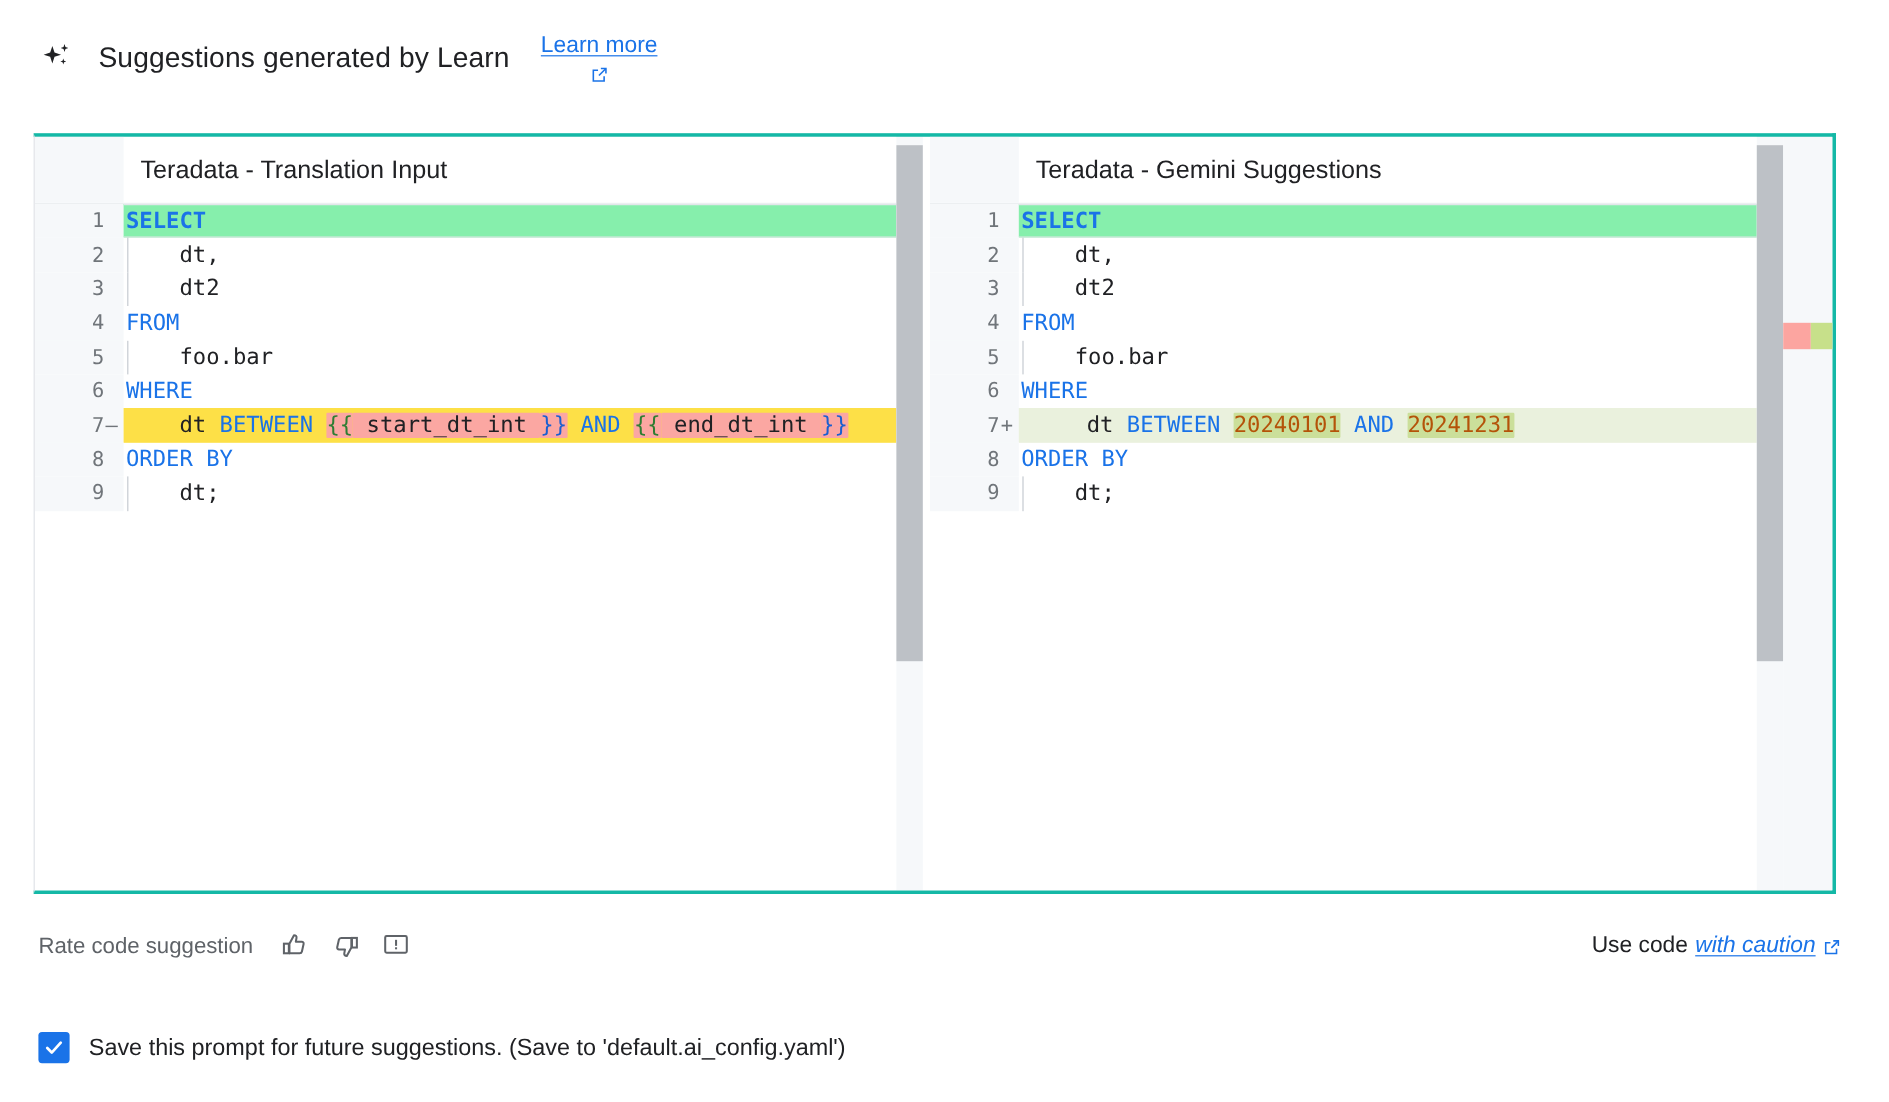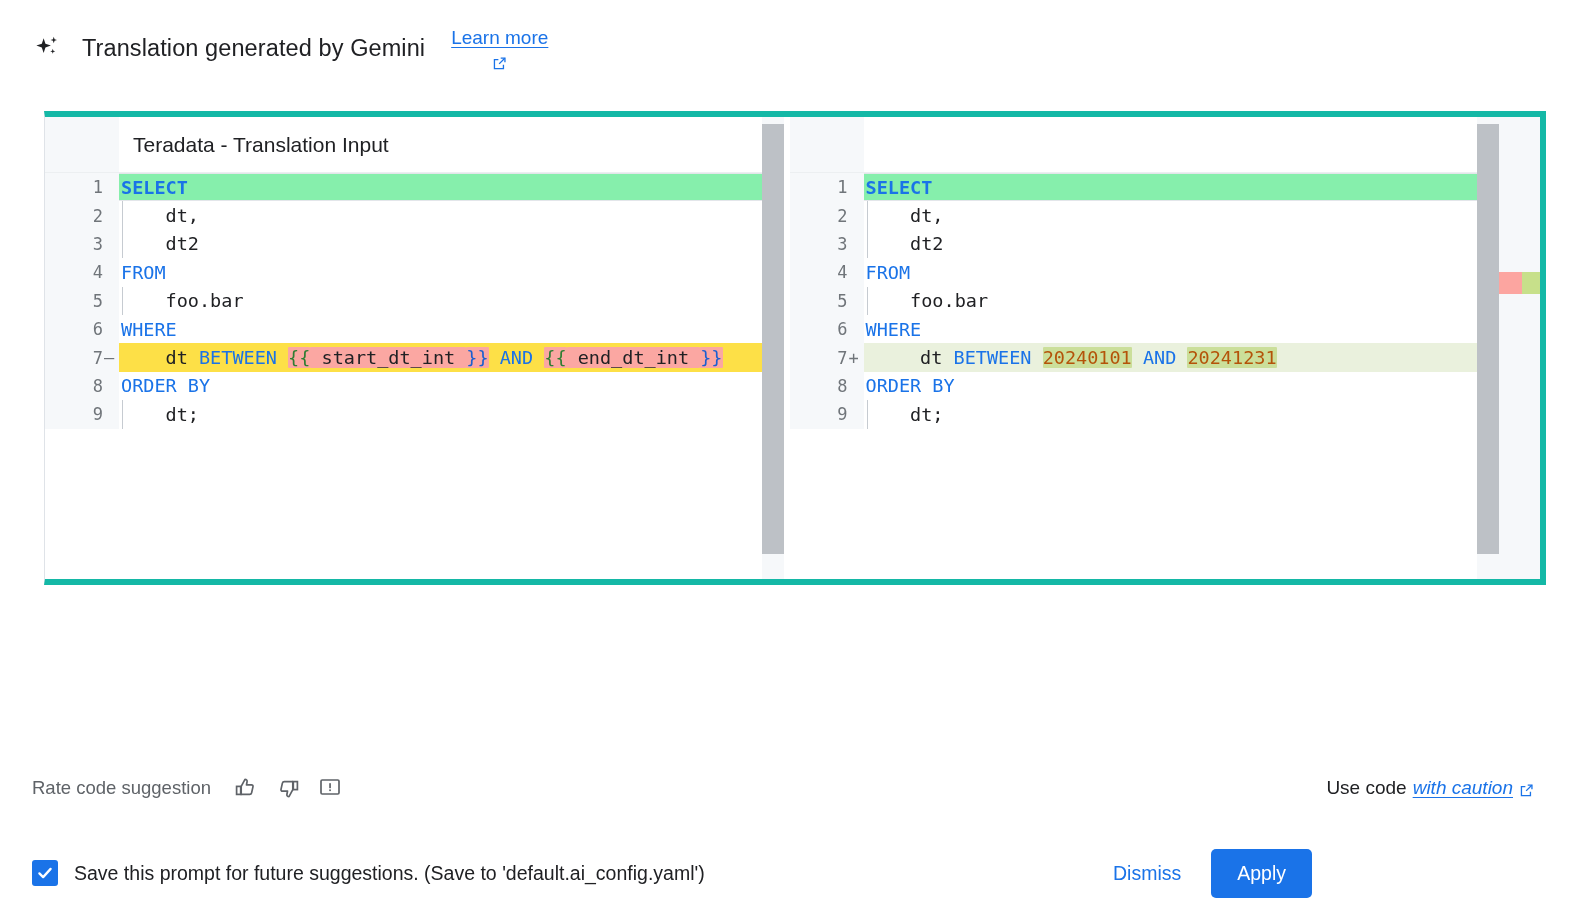--- a/index.html
+++ b/index.html
@@ -28,24 +28,24 @@
     display: inline-flex; align-items: center; gap: 5px;
     color: #1a73e8; font-size: 19px; white-space: nowrap;
     cursor: pointer;
     flex-direction: column;
   }
   .learn-more .lm-text { text-decoration: underline; text-underline-offset: 3px; }
   .ext-icon { width: 15px; height: 15px; display:block; }
 
   
   .diff-wrap {
-    position: absolute; left: 44px; top: 111px;
-    width: 1502px; height: 474px;
+    position: absolute; left: 28px; top: 111px;
+    width: 1502px; height: 634px;
     background: #ffffff;
-    border: 6px solid #14b8a6;
+    border: 3px solid #14b8a6;
     border-left: 1px solid #dfe3e8;
     display: flex;
     overflow: hidden;
   }
   .pane { position: relative; height: 100%; background:#fff; }
   .pane-left  { width: 730px; }
   .pane-gapbar{ width: 22px; background:#f6f8fa; position:relative; }
   .pane-spacer{ width: 6px; background:#ffffff; }
   .pane-right { width: 700px; }
   .pane-rightbar { width: 22px; background:#f6f8fa; position:relative; }
@@ -115,21 +115,21 @@
   .ricon svg { width:24px; height:24px; display:block; }
   .caution {
     margin-left:auto; display:inline-flex; align-items:center; gap:6px;
     font-size: 19px; color:#202124; white-space:nowrap;
   }
   .caution .c-link { color:#1a73e8; text-decoration:underline; text-underline-offset:3px; cursor:pointer;font-style:italic; }
   .caution .ext-icon2 { width:15px; height:15px; display:block; }
 
   
   .footer {
-    position:absolute; left:32px; top: 845px; width:1280px; height: 56px;
+    position:absolute; left:32px; top: 845px; width:1502px; height: 56px;
     display:flex; align-items:center;
   }
   .chk-box {
     width: 26px; height:26px; border-radius:3px; background:#1a73e8;
     display:flex; align-items:center; justify-content:center; cursor:pointer;
     flex: 0 0 auto;
   }
   .chk-box svg { width:18px; height:18px; display:block; }
   .chk-label { margin-left: 16px; font-size: 19.5px; color:#202124; white-space:nowrap; }
   .footer-actions { margin-left:auto; display:flex; align-items:center; gap: 12px; }
@@ -150,21 +150,21 @@
 <div class="page">
 
   <div class="hdr">
     <span class="sparkle-icon">
       <svg viewBox="0 0 24 24" width="30" height="30" aria-hidden="true">
         <path fill="#202124" d="M9.3 4.2 L10.75 8.6 L15.1 10.05 L10.75 11.5 L9.3 15.9 L7.85 11.5 L3.5 10.05 L7.85 8.6 Z"></path>
         <path fill="#202124" d="M17.4 3.0 L18.05 4.95 L20.0 5.6 L18.05 6.25 L17.4 8.2 L16.75 6.25 L14.8 5.6 L16.75 4.95 Z"></path>
         <path fill="#202124" d="M16.6 12.6 L17.1 14.1 L18.6 14.6 L17.1 15.1 L16.6 16.6 L16.1 15.1 L14.6 14.6 L16.1 14.1 Z"></path>
       </svg>
     </span>
-    <span class="hdr-title">Translation generated by Gemini</span>
+    <span class="hdr-title">Suggestions generated by Learn</span>
     <span class="learn-more">
       <span class="lm-text">Learn more</span>
       <span class="ext-icon">
         <svg viewBox="0 0 16 16" width="15" height="15" aria-hidden="true">
           <path fill="none" stroke="#1a73e8" stroke-width="1.4" d="M9.3 2.2 h4.5 v4.5"></path>
           <path fill="none" stroke="#1a73e8" stroke-width="1.4" d="M13.6 2.4 L7.6 8.4"></path>
           <path fill="none" stroke="#1a73e8" stroke-width="1.4" d="M12.2 9.2 v4.2 H2.6 V3.8 h4.2"></path>
         </svg>
       </span>
     </span>
@@ -246,20 +246,21 @@
 
     <div class="pane-gapbar">
       <div class="vscroll"></div>
     </div>
 
     <div class="pane-spacer"></div>
 
     <div class="pane pane-right">
       <div class="pane-header">
         <div class="gutter-pad"></div>
+        <div class="ph-title">Teradata - Gemini Suggestions</div>
       </div>
       <div class="code-body" id="right-code">
           <div class="code-line">
             <div class="ln">
               <span class="num">1</span>
               <span class="sign blank">&nbsp;</span>
             </div>
             <div class="code-txt line-current"><span class="inner"><span class="kw">SELECT</span></span></div>
           </div>
           <div class="code-line">
@@ -369,19 +370,15 @@
     </span>
   </div>
 
   <div class="footer">
     <span class="chk-box">
       <svg viewBox="0 0 24 24" aria-hidden="true">
         <path fill="none" stroke="#ffffff" stroke-width="3" stroke-linecap="round" stroke-linejoin="round" d="M4.5 12.5 L9.5 17.5 L19.5 6.5"></path>
       </svg>
     </span>
     <span class="chk-label">Save this prompt for future suggestions. (Save to 'default.ai_config.yaml')</span>
-    <span class="footer-actions">
-      <button class="btn-text">Dismiss</button>
-      <button class="btn-primary">Apply</button>
-    </span>
   </div>
 
 </div>
 
 </body></html>

